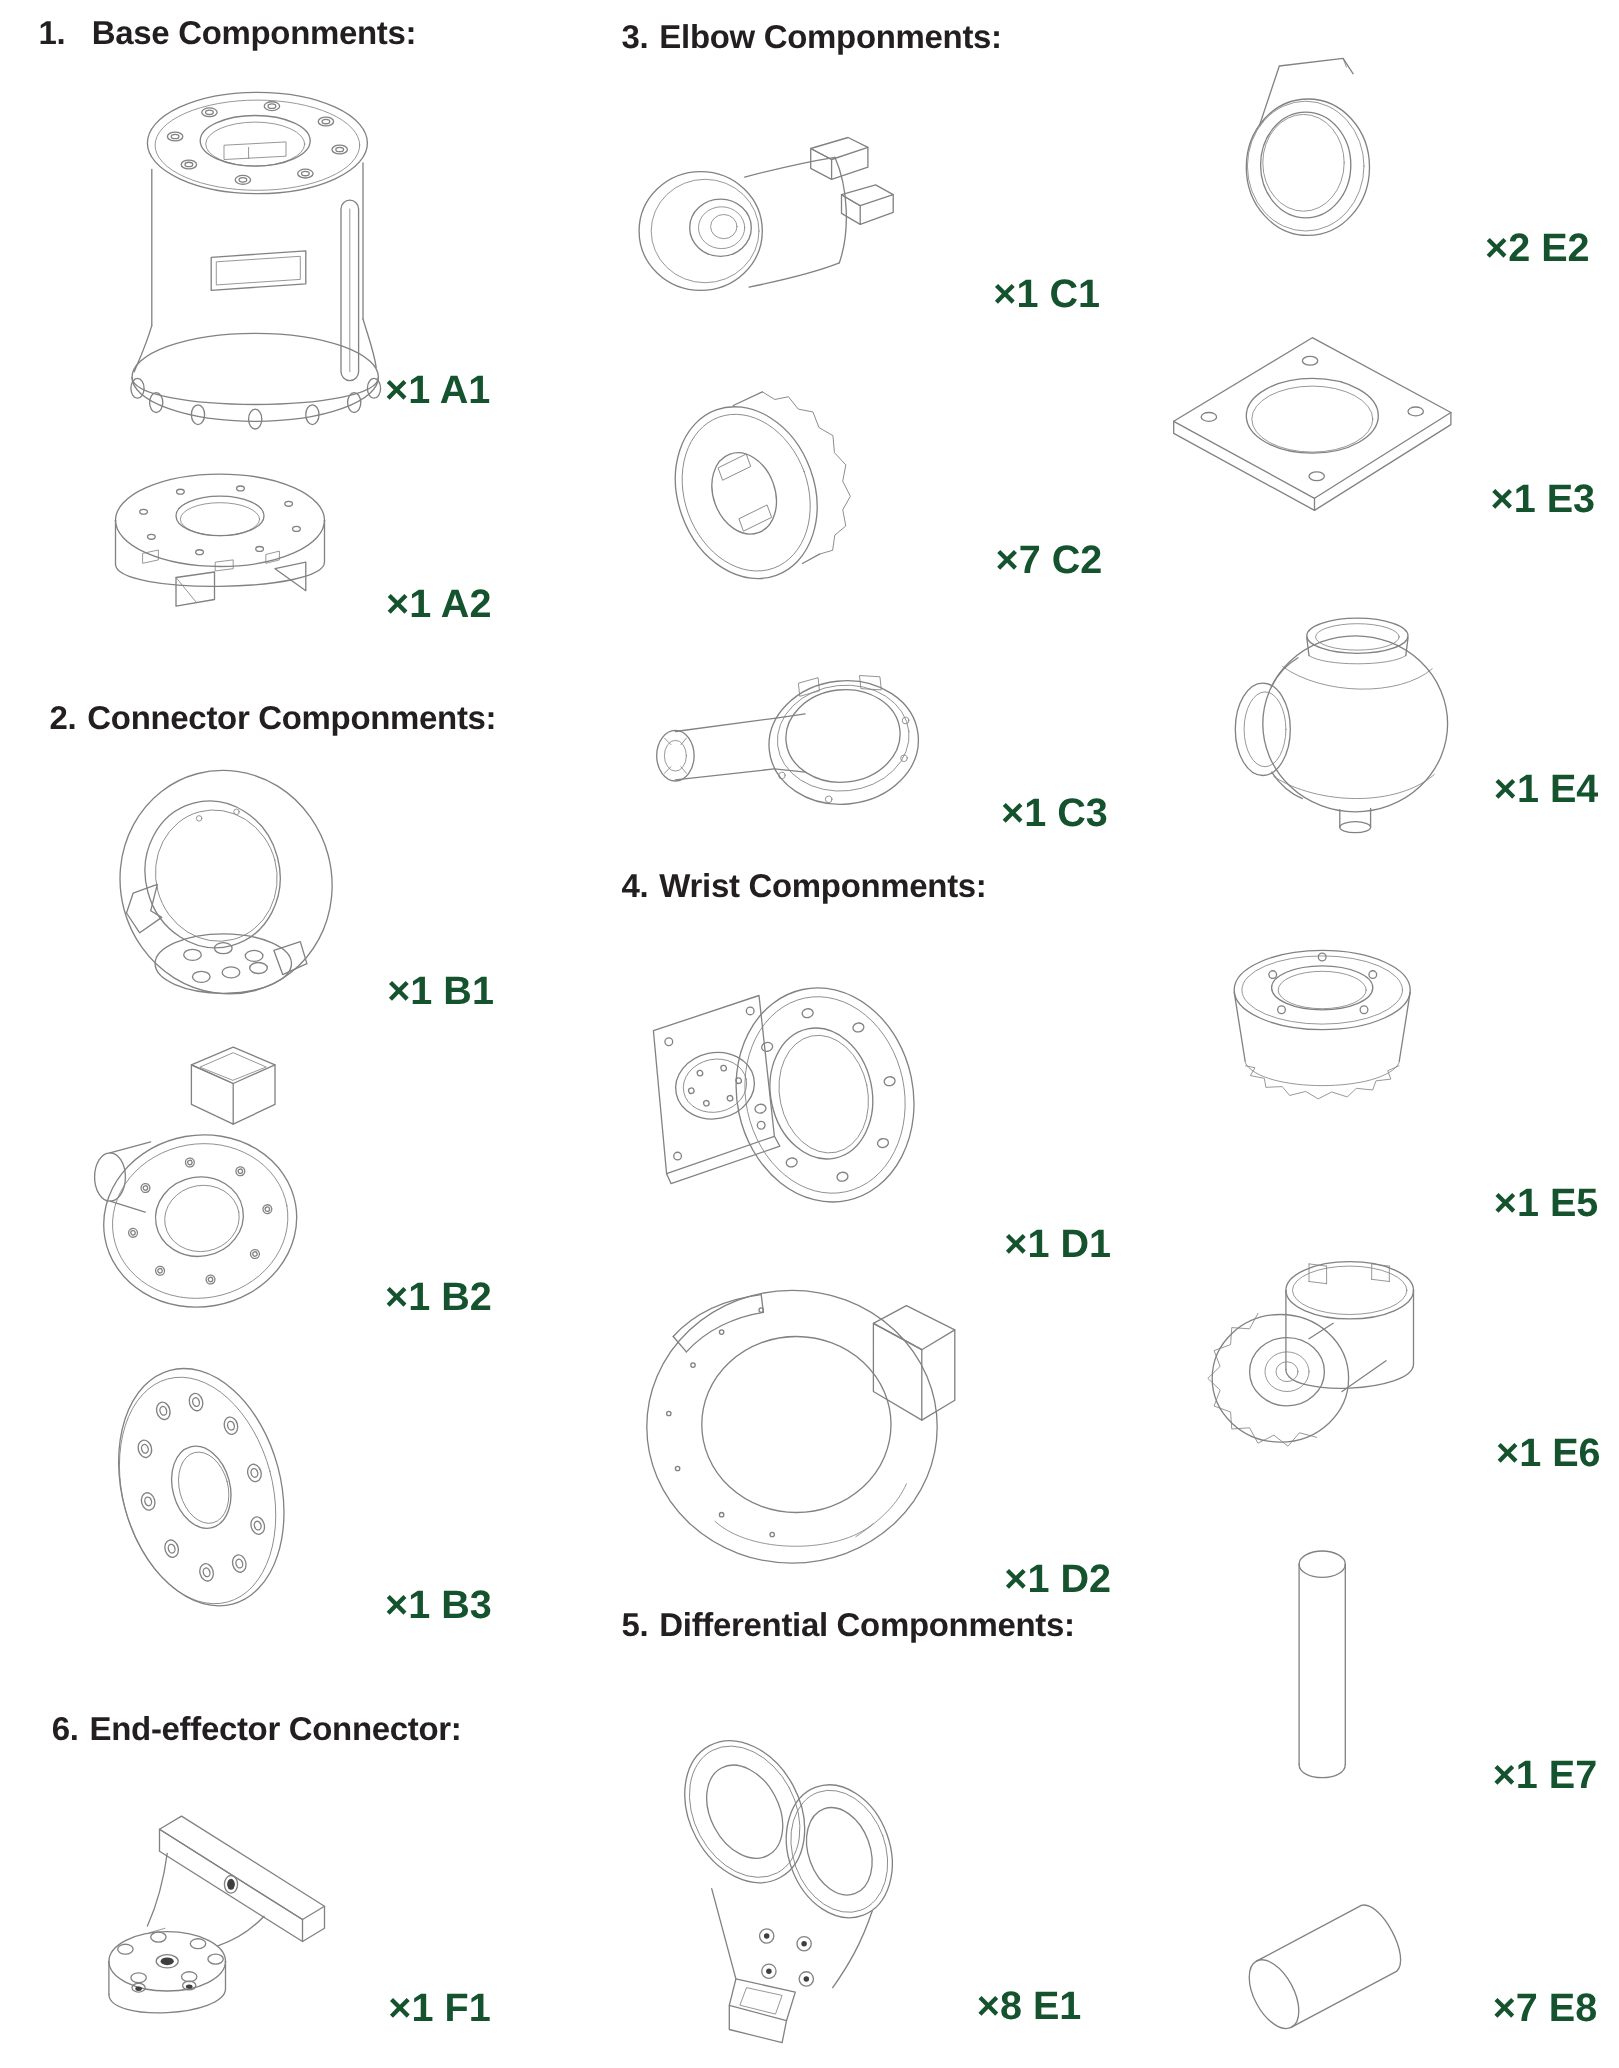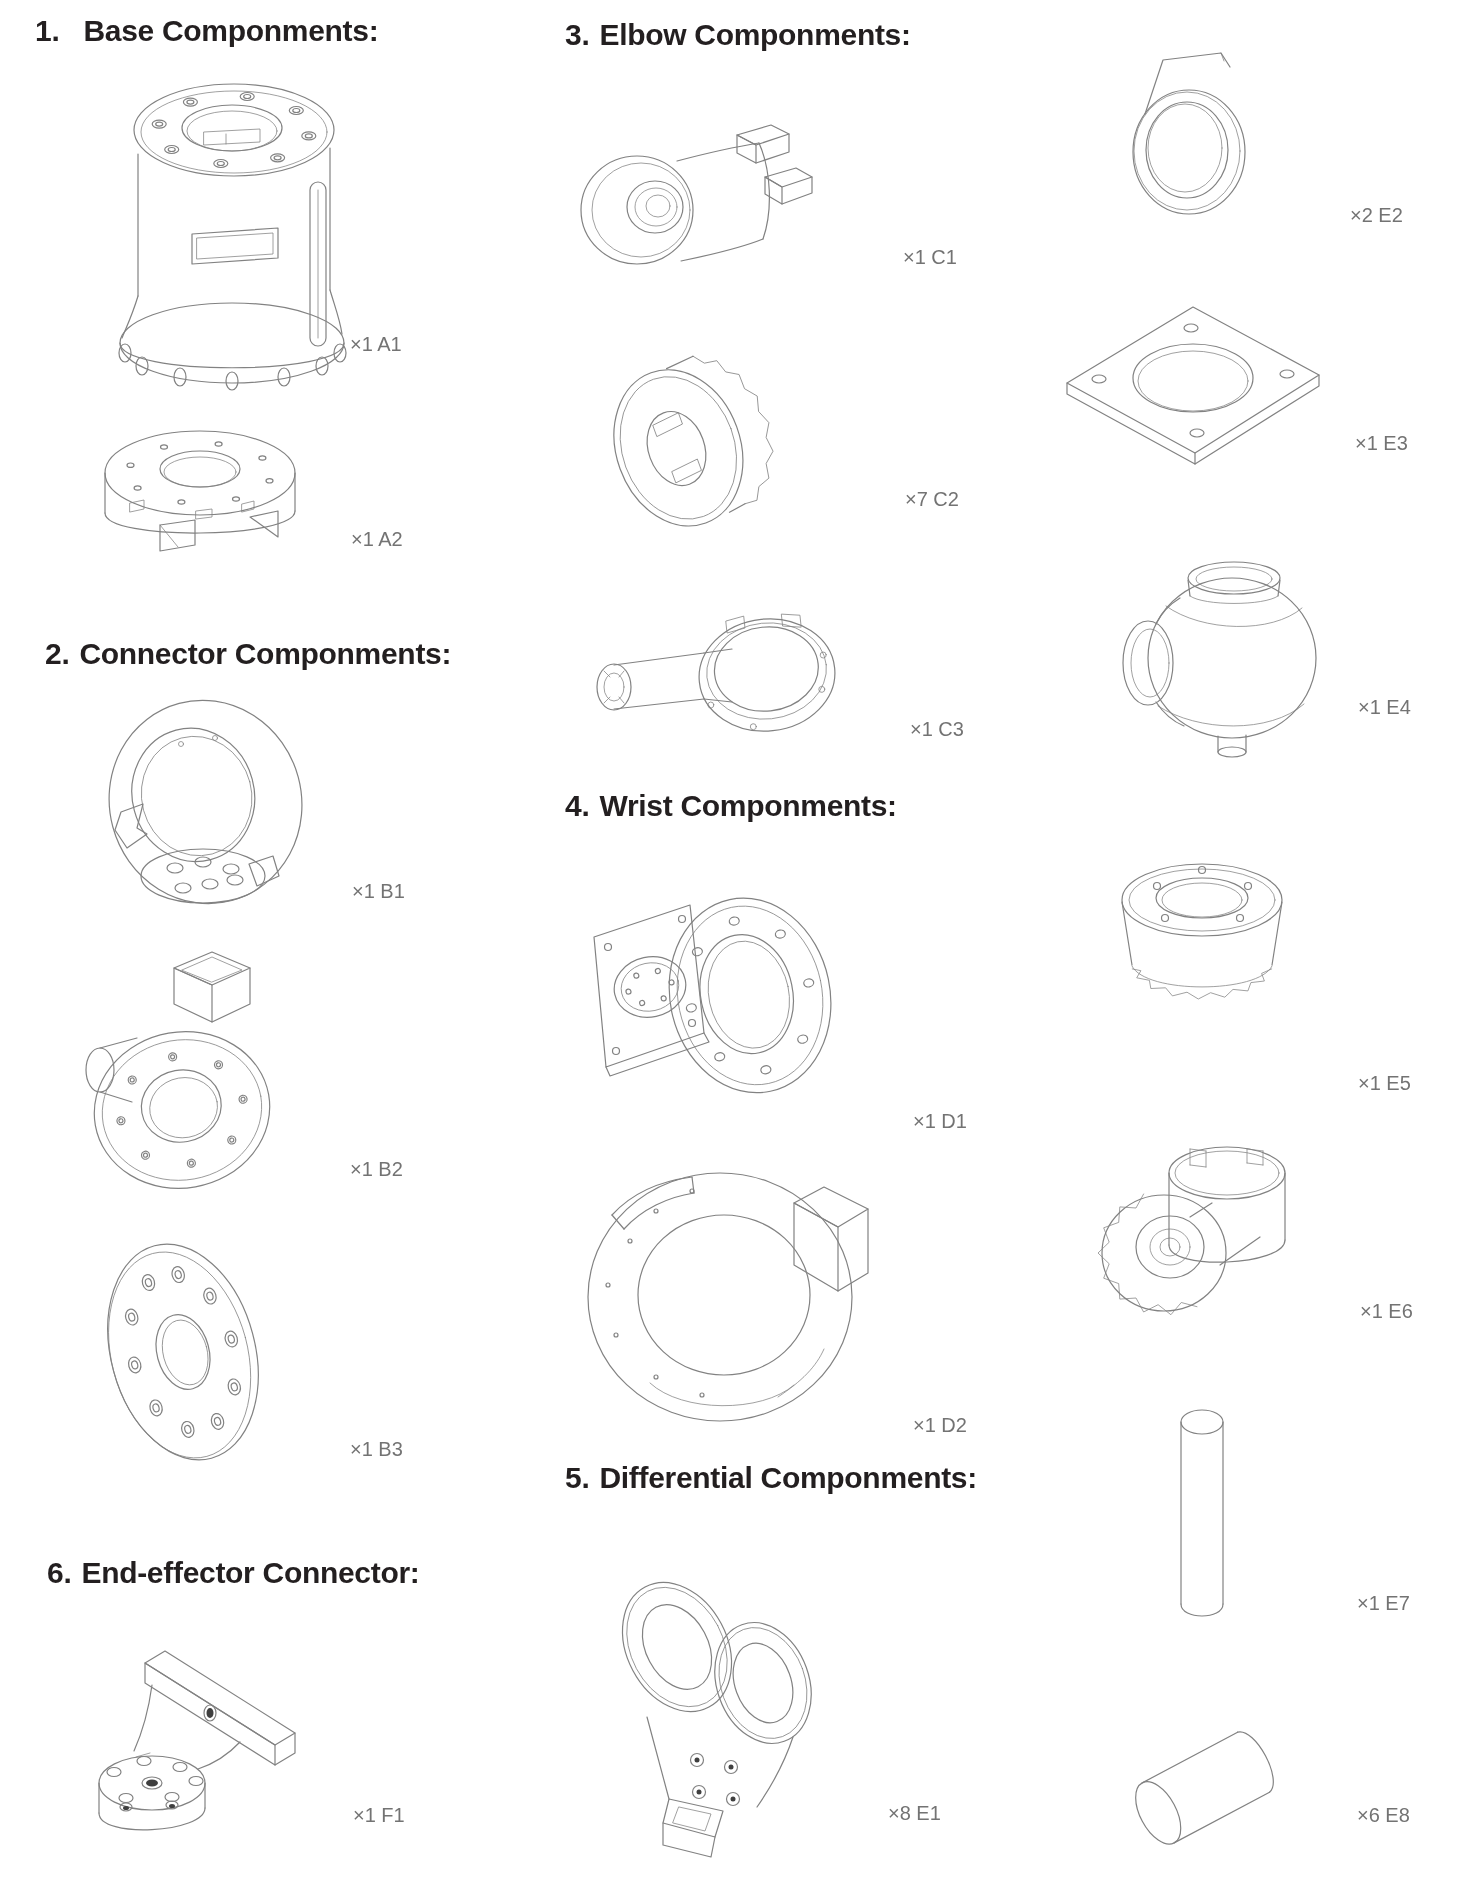--- a/index.html
+++ b/index.html
@@ -3,21 +3,21 @@
 <meta charset="utf-8">
 <style>
   html,body{margin:0;padding:0;}
   body{
     width:1472px;height:1880px;position:relative;background:#ffffff;
     font-family:"Liberation Sans",sans-serif;color:#231f20;overflow:hidden;
   }
   .hdr{position:absolute;display:flex;gap:10px;font-size:30px;font-weight:700;
        letter-spacing:-0.3px;white-space:nowrap;color:#231f20;}
   .hdr.wide-num{gap:24px;}
-  .qty{position:absolute;font-size:20px;font-weight:400;white-space:nowrap;color:#737373;}
+  .qty{position:absolute;font-size:36px;font-weight:700;white-space:nowrap;color:#14532d;}
   svg.part{position:absolute;overflow:visible;}
   svg.part *{fill:none;stroke:#828282;stroke-width:1.2;stroke-linecap:round;stroke-linejoin:round;}
   svg.part .dk{fill:#3f3f3f;stroke:none;}
   svg.part .thin{stroke-width:0.75;}
 </style>
 </head>
 <body>
 
 <div class="hdr wide-num" style="left:35px;top:14px">
   <span class="num">1.</span>
@@ -470,13 +470,13 @@
 <div class="qty" style="left:1357px;top:1592px">×1 E7</div>
 
 <svg class="part" style="left:1130px;top:1726px" width="155" height="128" viewBox="0 0 155 128">
   <g transform="rotate(-28 75 62)">
     <ellipse cx="22" cy="62" rx="18" ry="34"></ellipse>
     <path d="M22,28 L130,28"></path>
     <path d="M22,96 L130,96"></path>
     <path d="M130,28 C148,32 148,92 130,96"></path>
   </g>
 </svg>
-<div class="qty" style="left:1357px;top:1804px">×6 E8</div>
+<div class="qty" style="left:1357px;top:1804px">×7 E8</div>
 
 </body></html>

